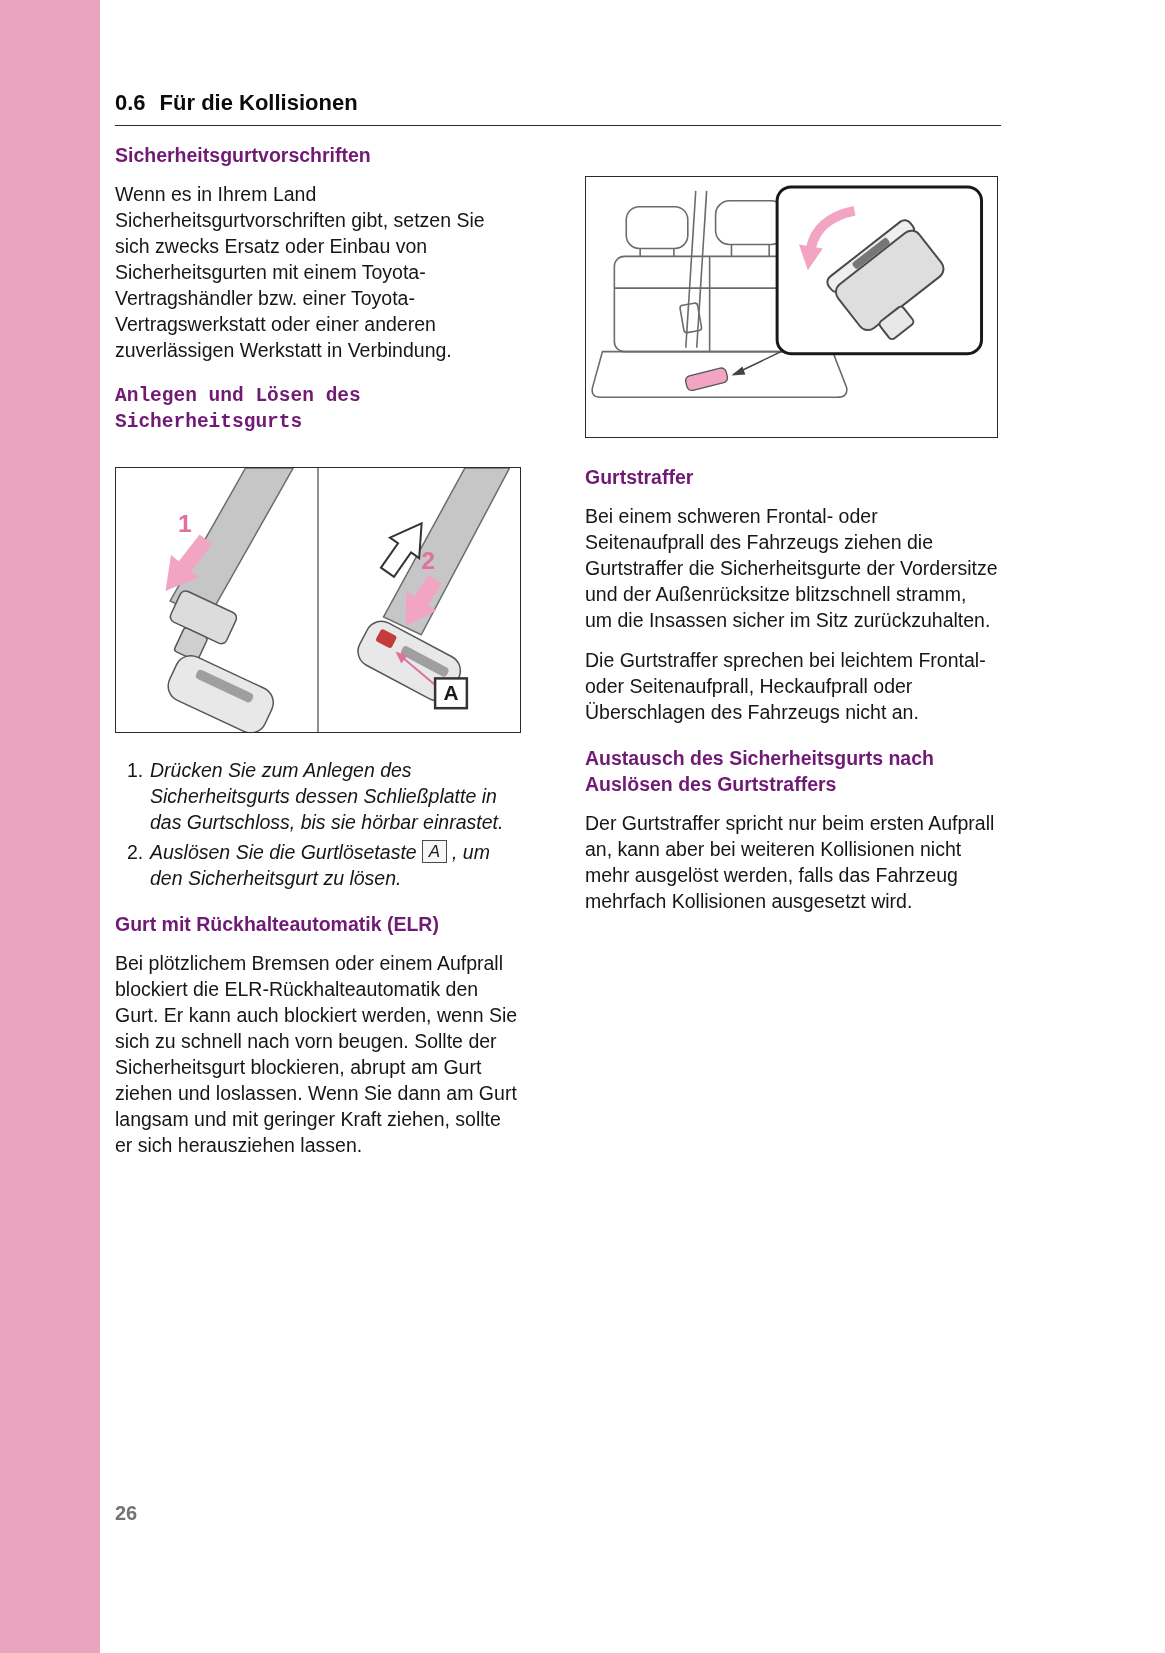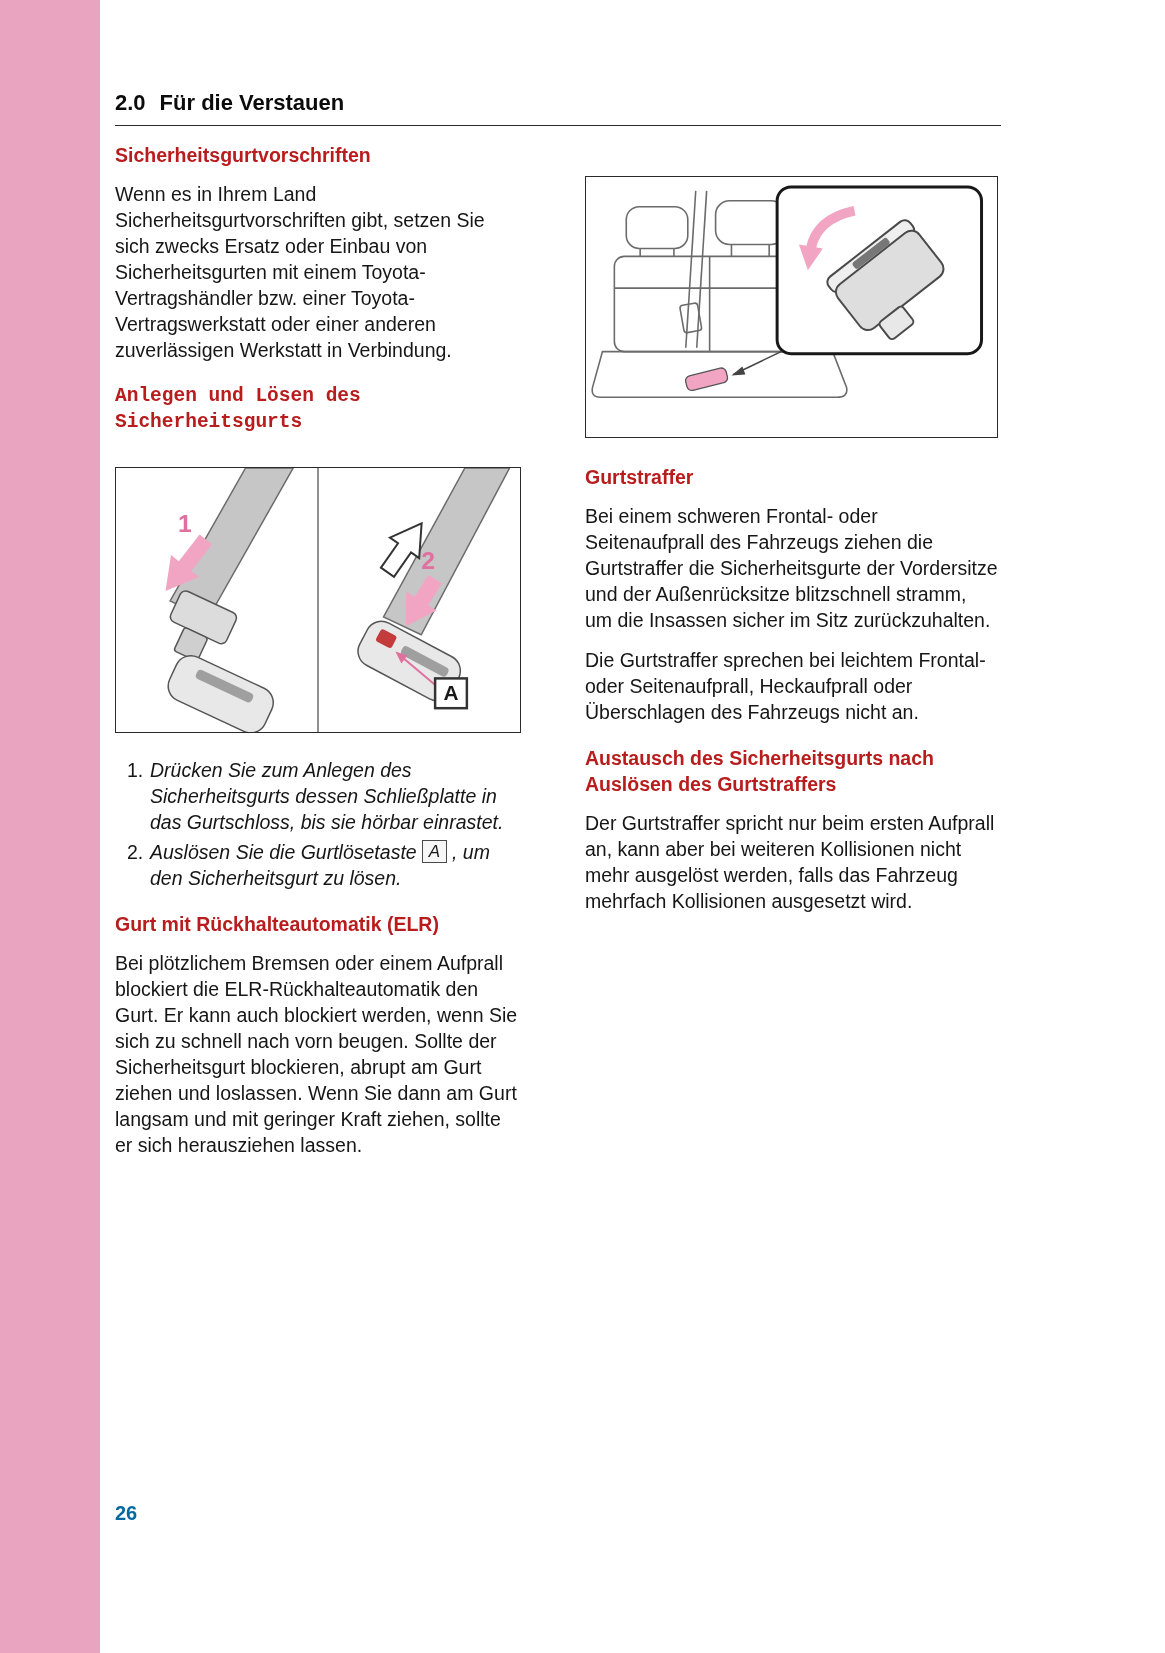--- a/index.html
+++ b/index.html
@@ -10,48 +10,48 @@
     font-family: "Liberation Sans", sans-serif;
     overflow: hidden;
   }
   .side-strip { position: absolute; left: 0; top: 0; width: 100px; height: 1653px; background: #e9a4bf; }
   .page-header { position: absolute; left: 115px; top: 90px; font-size: 22px; font-weight: bold; color: #0b0b0b; }
   .chap-num { margin-right: 14px; }
   .header-rule { position: absolute; left: 115px; top: 125px; width: 886px; height: 0; border-top: 1.6px solid #2b2b2b; }
   .col { position: absolute; top: 142px; font-size: 19.5px; line-height: 26px; }
   .col-left { left: 115px; width: 407px; }
   .col-right { left: 585px; width: 413px; }
-  .col h3 { font-size: 19.5px; line-height: 26px; font-weight: bold; color: #b91c1c; margin: 20px 0 13px 0; }
+  .col h3 { font-size: 19.5px; line-height: 26px; font-weight: bold; color: #701a75; margin: 20px 0 13px 0; }
   .col h3:first-child { margin-top: 0; }
   .col p { margin: 0 0 14px 0; }
   .h-narrow { max-width: 360px; font-family: Liberation Mono, monospace; }
   .h-narrower { max-width: 300px; }
   figure.fig { margin: 32px 0 24px 0; padding: 0; }
   figure.fig svg { display: block; border: 1.3px solid #2a2a2a; background: #ffffff; }
   figure.fig2 { margin: 34px 0 26px 0; }
   ol.steps { list-style: none; margin: 0 0 2px 0; padding: 0 0 0 12px; }
   ol.steps .step { display: flex; margin: 0 0 4px 0; }
   ol.steps .step + .step { margin-top: 4px; }
   .step-num { flex: none; width: 23px; }
   .step-text { flex: 1; font-style: italic; }
   .badge {
     display: inline-block; border: 1.5px solid #4a4a4a; background: #f7f7f7;
     padding: 0 6px; margin: 0 5px; line-height: 21px; font-size: 17px;
     position: relative; top: -2px; color: #1a1a1a;
   }
-  .page-footer { position: absolute; left: 115px; top: 1502px; font-size: 20px; font-weight: bold; color: #0369a1; }
+  .page-footer { position: absolute; left: 115px; top: 1502px; font-size: 20px; font-weight: bold; color: #737373; }
   svg text { font-family: "Liberation Sans", sans-serif; }
 </style>
 </head>
 <body>
 
 <div class="side-strip"></div>
 
 <header class="page-header">
-  <span class="chap-num">2.0</span><span class="chap-title">Für die Verstauen</span>
+  <span class="chap-num">0.6</span><span class="chap-title">Für die Kollisionen</span>
 </header>
 <div class="header-rule"></div>
 
 <section class="col col-left">
   <h3>Sicherheitsgurtvorschriften</h3>
   <p>Wenn es in Ihrem Land Sicherheitsgurtvorschriften gibt, setzen Sie sich zwecks Ersatz oder Einbau von Sicherheitsgurten mit einem Toyota-Vertragshändler bzw. einer Toyota-Vertragswerkstatt oder einer anderen zuverlässigen Werkstatt in Verbindung.</p>
 
   <h3 class="h-narrow">Anlegen und Lösen des Sicherheitsgurts</h3>
 
   <figure class="fig fig1">

